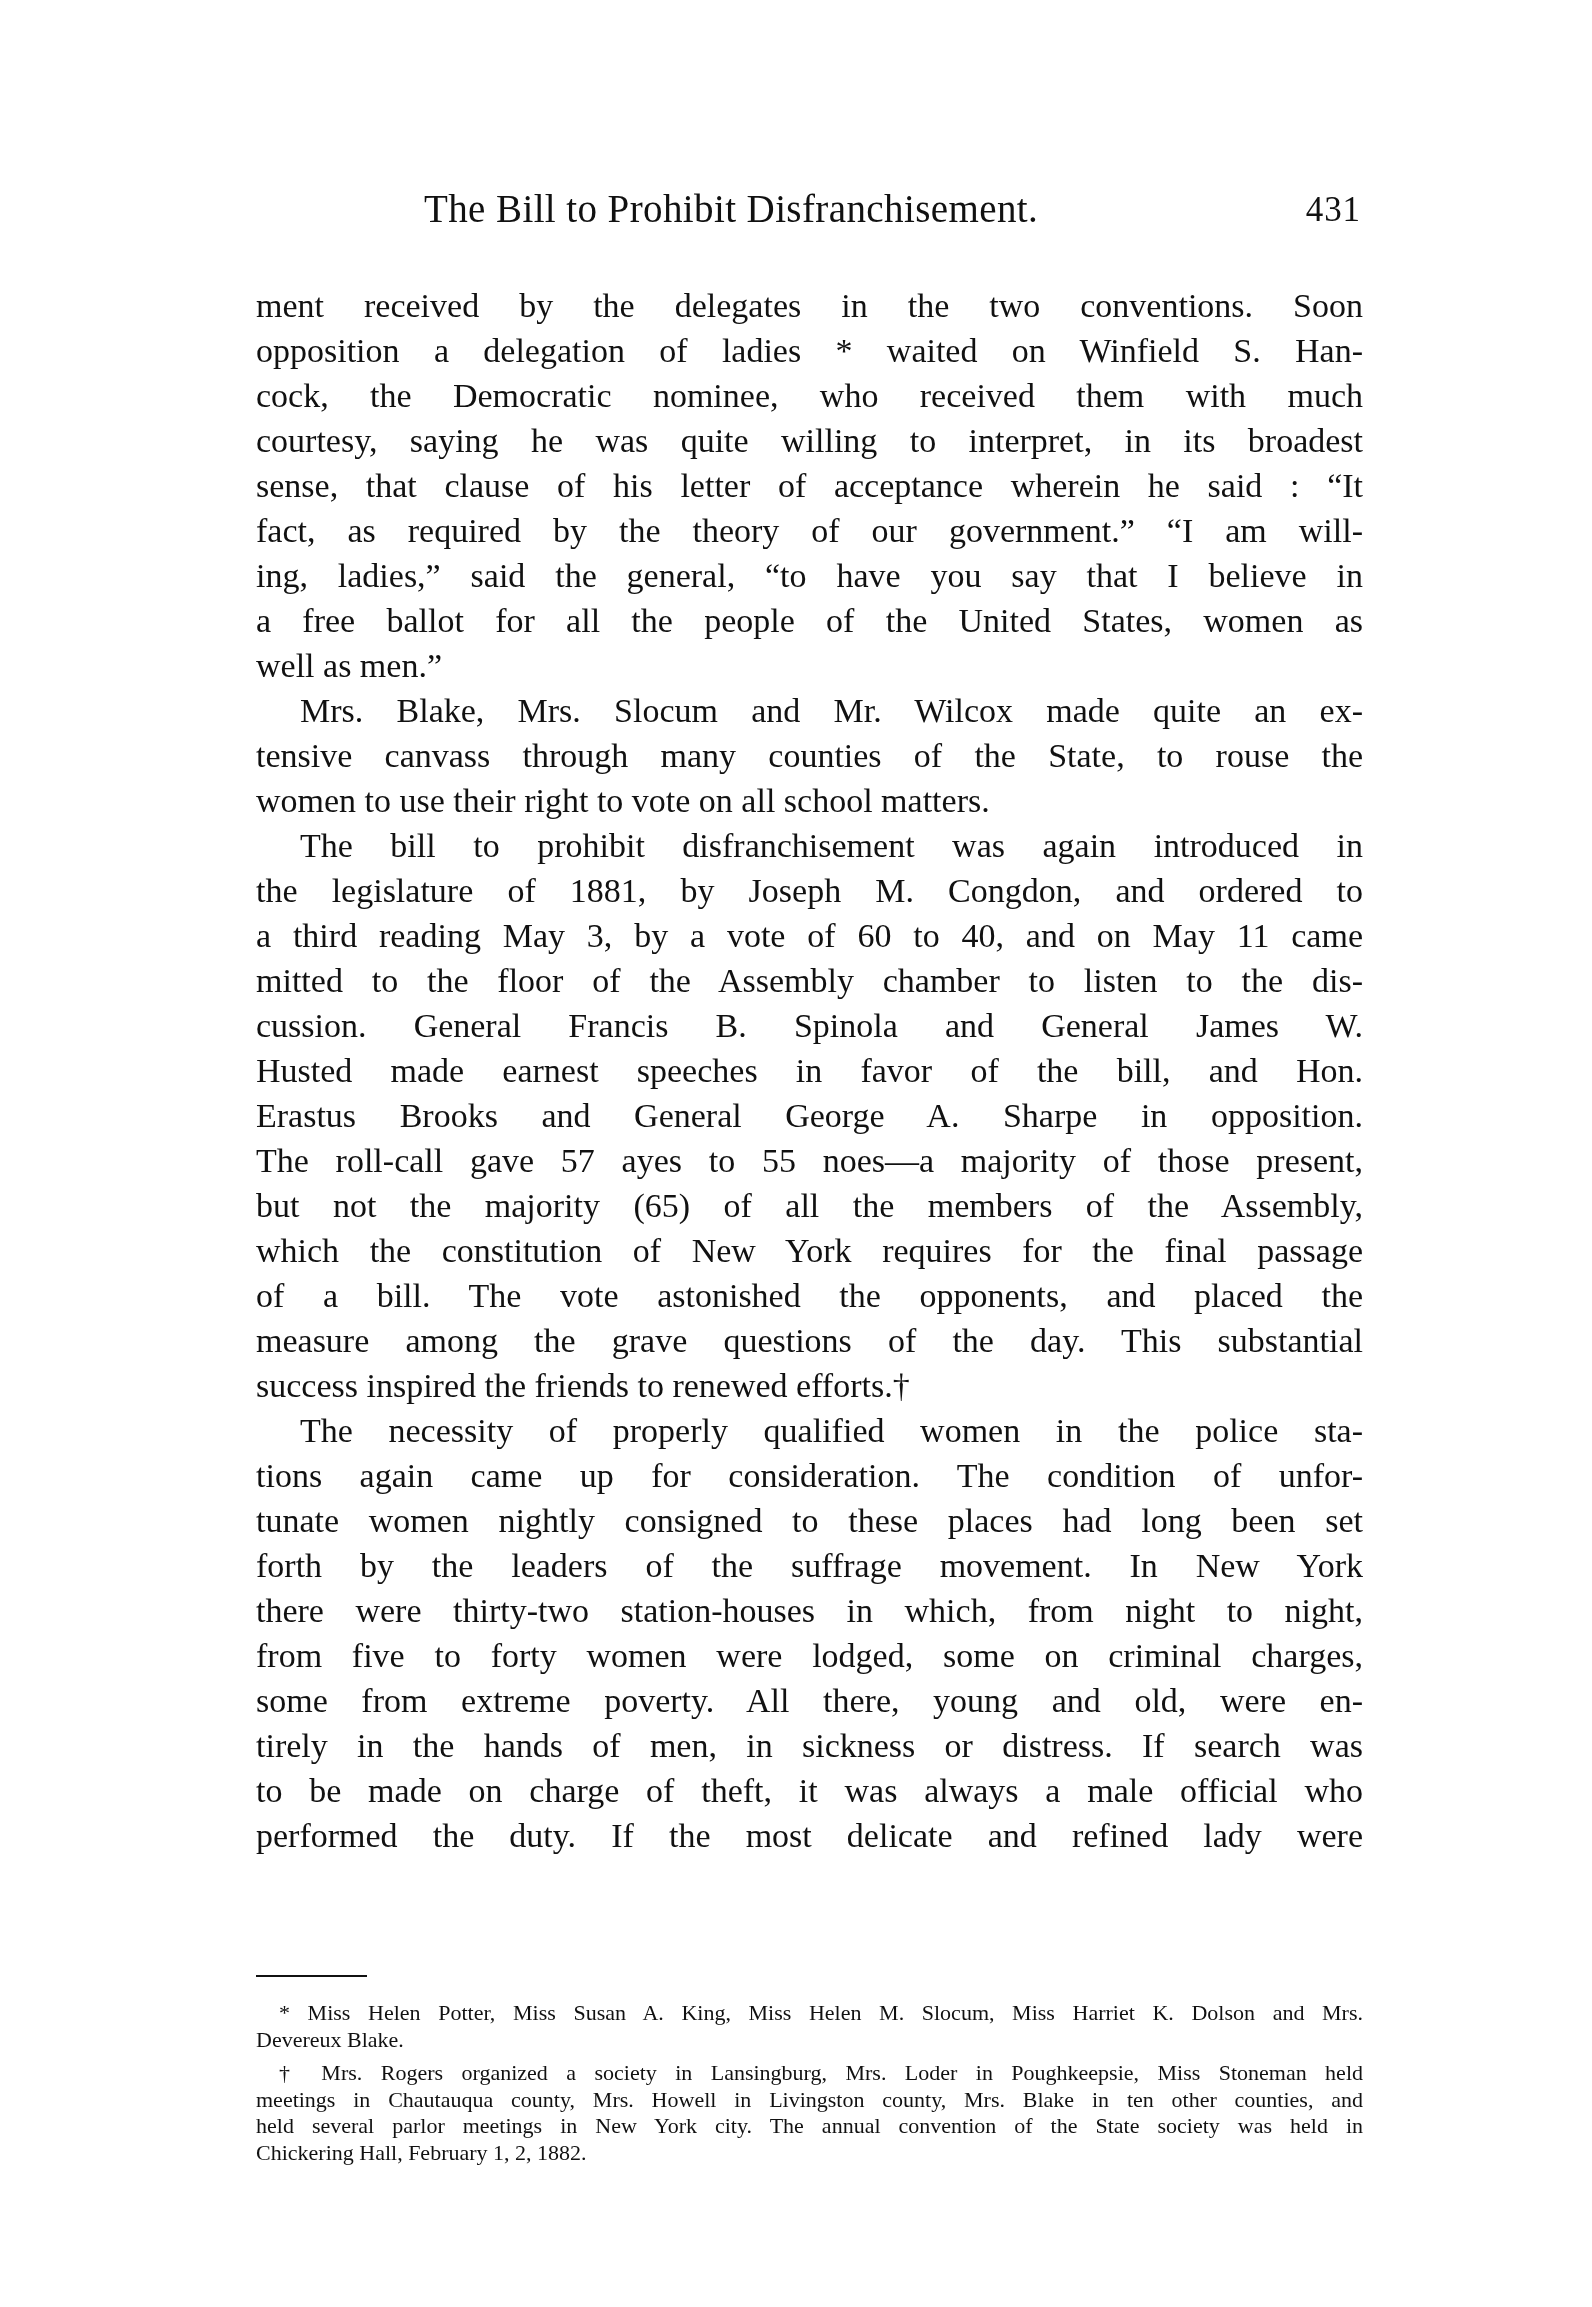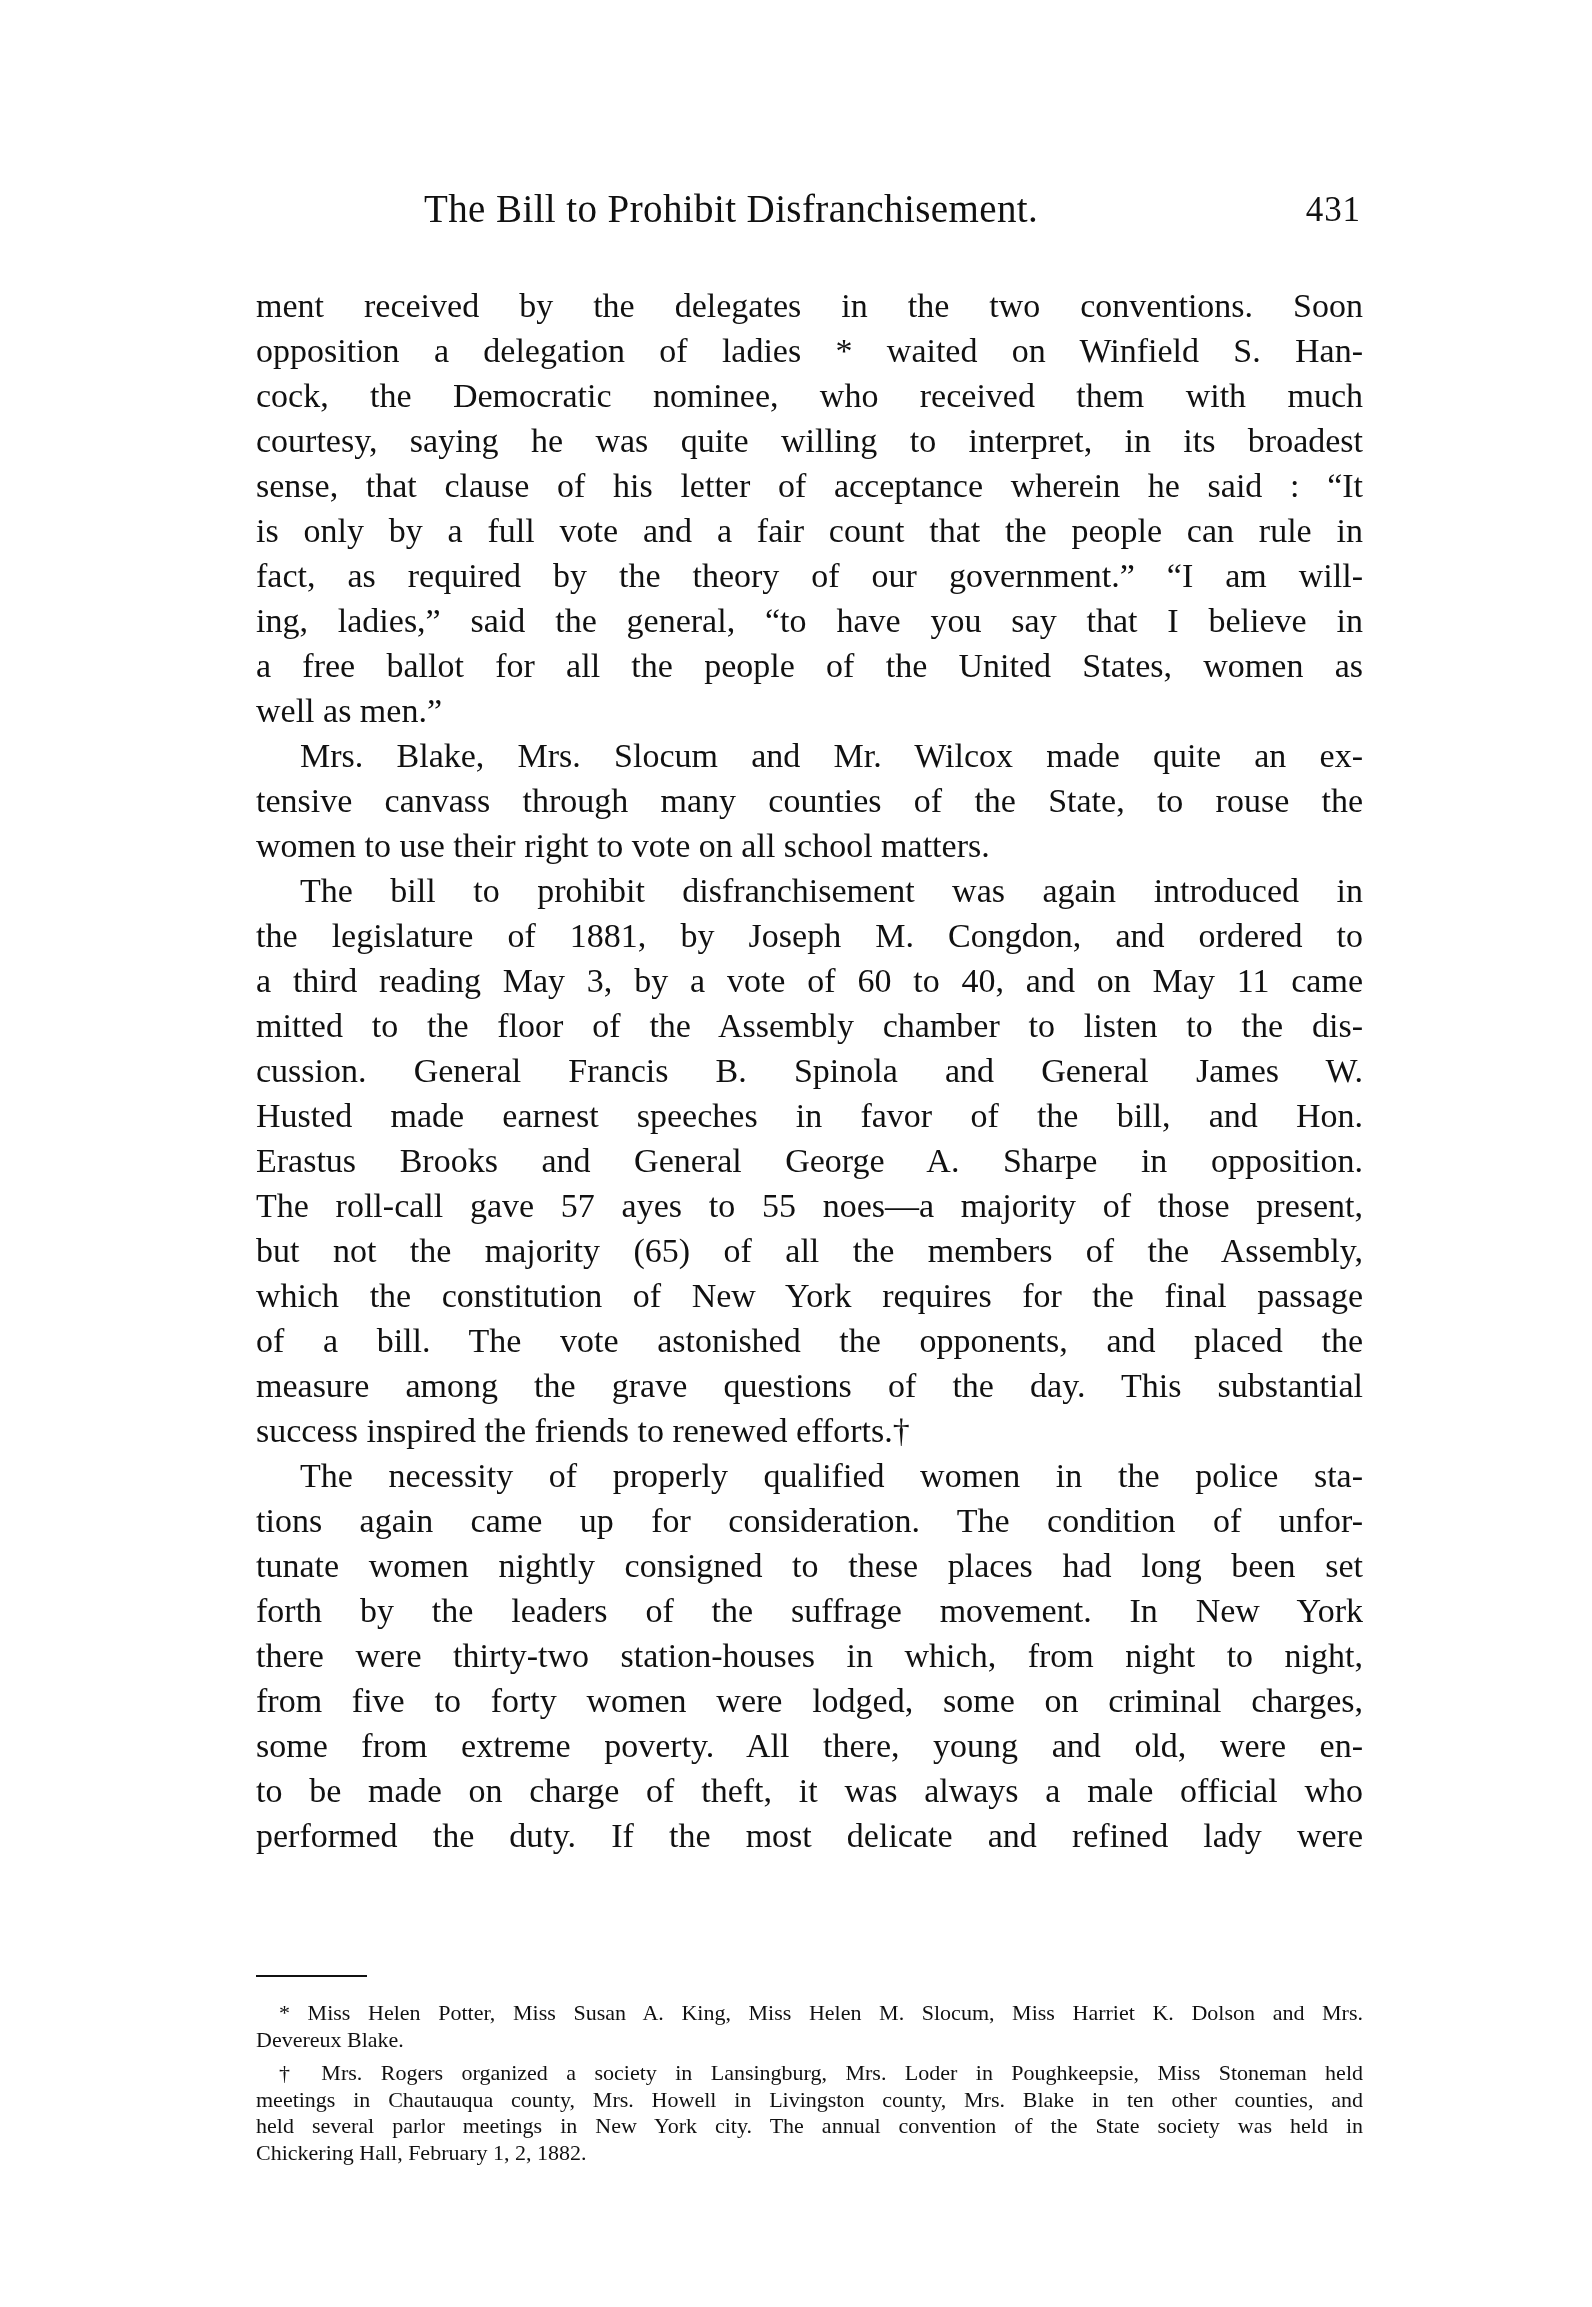--- a/index.html
+++ b/index.html
@@ -44,21 +44,20 @@
     <span class="running-title">The Bill to Prohibit Disfranchisement.</span>
     <span class="folio">431</span>
   </div>
 
   <div class="body-text" id="body-text">
       <span class="line">ment received by the delegates in the two conventions. Soon</span>
       <span class="line">opposition a delegation of ladies * waited on Winfield S. Han-</span>
       <span class="line">cock, the Democratic nominee, who received them with much</span>
       <span class="line">courtesy, saying he was quite willing to interpret, in its broadest</span>
       <span class="line">sense, that clause of his letter of acceptance wherein he said : “It</span>
-      <span class="line">is only by a full vote and a fair count that the people can rule in</span>
       <span class="line">fact, as required by the theory of our government.” “I am will-</span>
       <span class="line">ing, ladies,” said the general, “to have you say that I believe in</span>
       <span class="line">a free ballot for all the people of the United States, women as</span>
       <span class="line last">well as men.”</span>
       <span class="line indent">Mrs. Blake, Mrs. Slocum and Mr. Wilcox made quite an ex-</span>
       <span class="line">tensive canvass through many counties of the State, to rouse the</span>
       <span class="line last">women to use their right to vote on all school matters.</span>
       <span class="line indent">The bill to prohibit disfranchisement was again introduced in</span>
       <span class="line">the legislature of 1881, by Joseph M. Congdon, and ordered to</span>
       <span class="line">a third reading May 3, by a vote of 60 to 40, and on May 11 came</span>
@@ -72,20 +71,21 @@
       <span class="line">of a bill. The vote astonished the opponents, and placed the</span>
       <span class="line">measure among the grave questions of the day. This substantial</span>
       <span class="line last">success inspired the friends to renewed efforts.†</span>
       <span class="line indent">The necessity of properly qualified women in the police sta-</span>
       <span class="line">tions again came up for consideration. The condition of unfor-</span>
       <span class="line">tunate women nightly consigned to these places had long been set</span>
       <span class="line">forth by the leaders of the suffrage movement. In New York</span>
       <span class="line">there were thirty-two station-houses in which, from night to night,</span>
       <span class="line">from five to forty women were lodged, some on criminal charges,</span>
       <span class="line">some from extreme poverty. All there, young and old, were en-</span>
+      <span class="line">tirely in the hands of men, in sickness or distress. If search was</span>
       <span class="line">to be made on charge of theft, it was always a male official who</span>
       <span class="line">performed the duty. If the most delicate and refined lady were</span>
     </div>
 
   <div class="rule"></div>
 
   <div class="footnotes" id="footnotes">
       <div>
         <span class="fn-line indent">* Miss Helen Potter, Miss Susan A. King, Miss Helen M. Slocum, Miss Harriet K. Dolson and Mrs.</span>
         <span class="fn-line last">Devereux Blake.</span>

